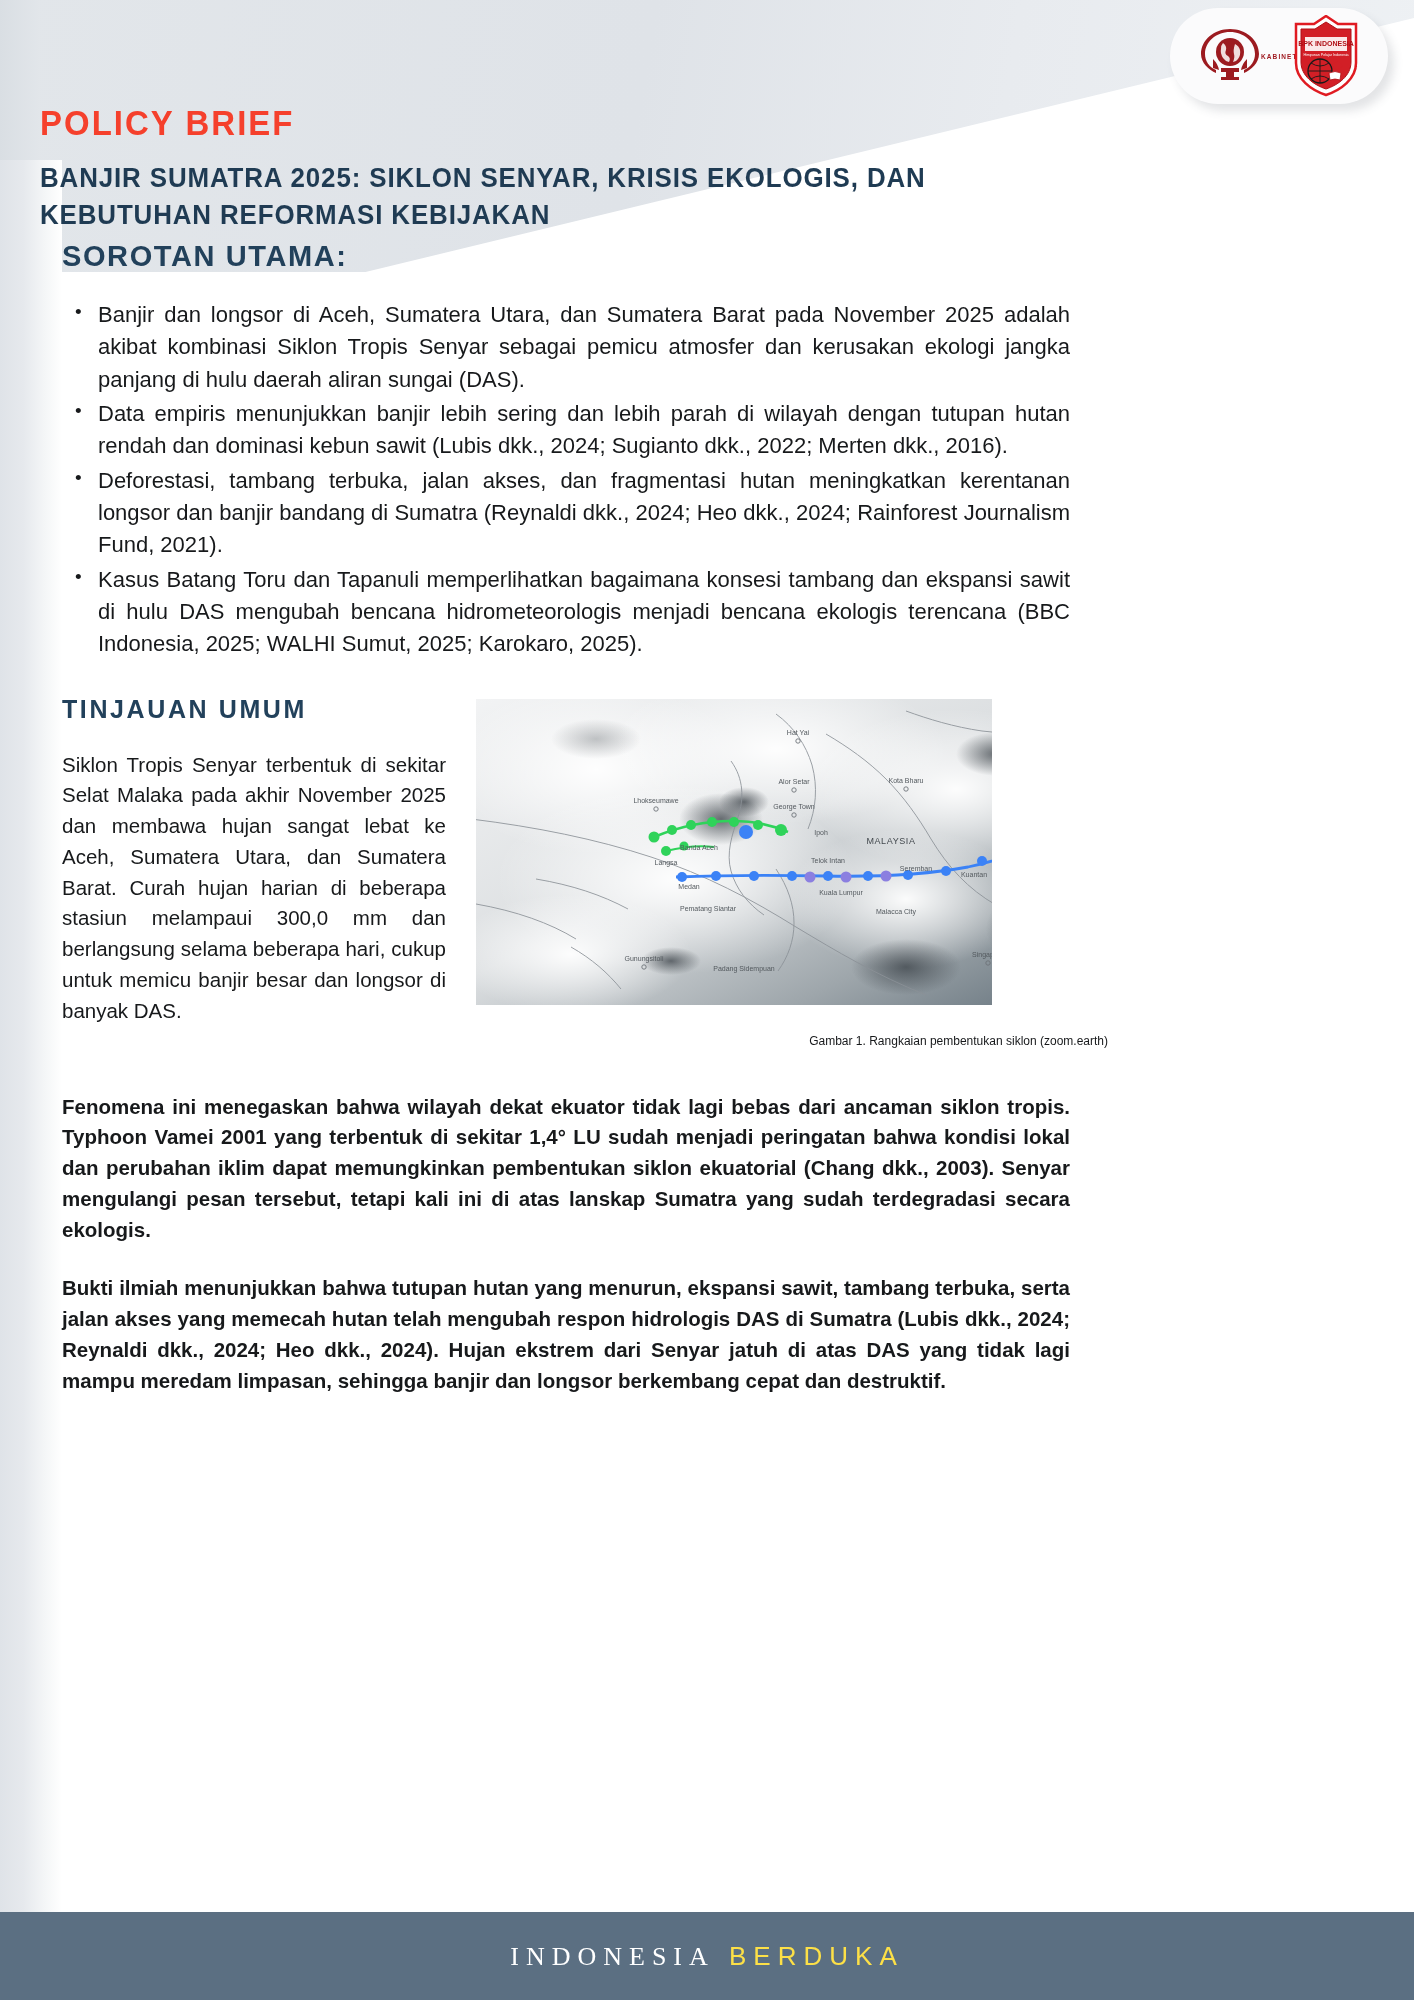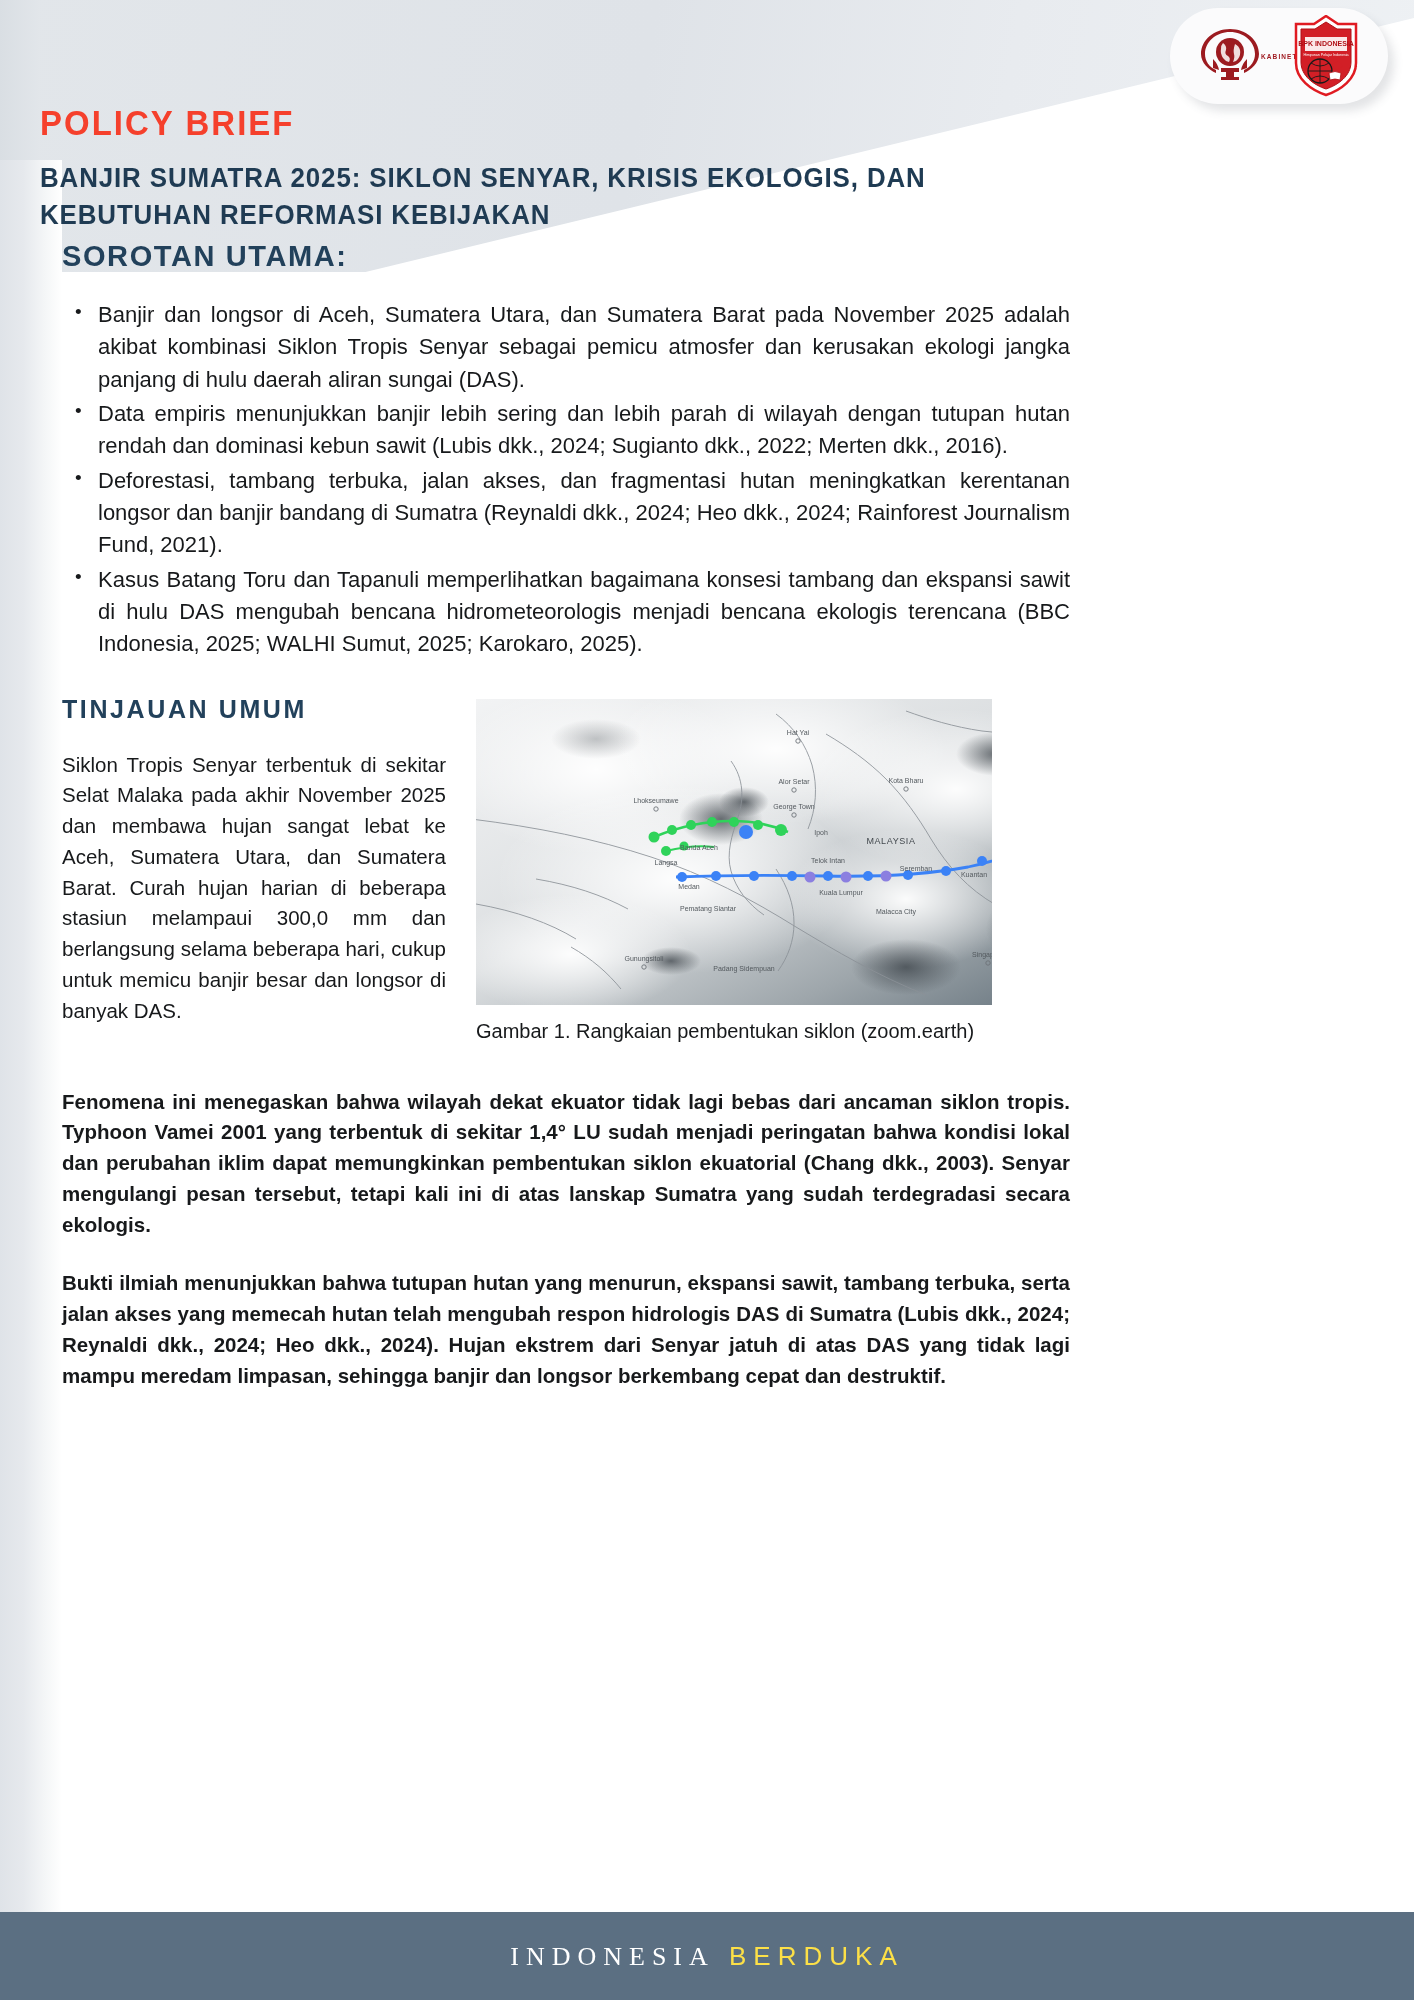--- a/index.html
+++ b/index.html
@@ -175,24 +175,24 @@
   .figure-img {
     width: 516px;
     height: 306px;
     display: block;
     border: 0;
     background: #cfd3d6;
     position: relative;
     overflow: hidden;
   }
   .figure-caption {
-    font-size: 20px;
+    font-size: 12px;
     color: #17191b;
-    text-align: left;
-    margin-top: 15px;
+    text-align: right;
+    margin-top: 29px;
     width: 632px;
   }
 
   .body-para {
     font-size: 20.5px;
     line-height: 1.50;
     color: #17191b;
     text-align: justify;
     width: 1008px;
     margin: 0 0 28px 0;

